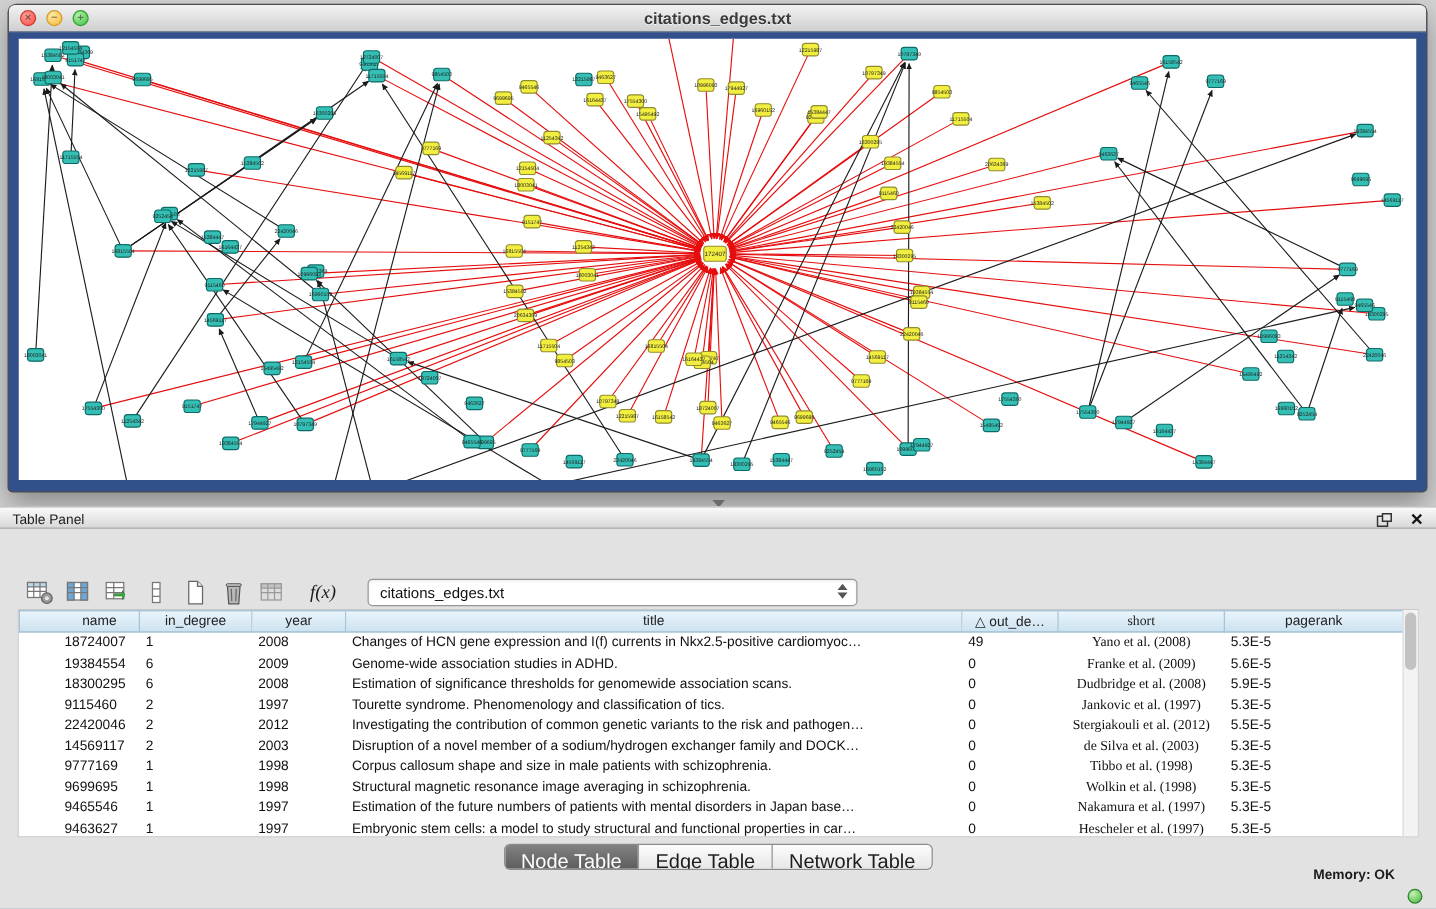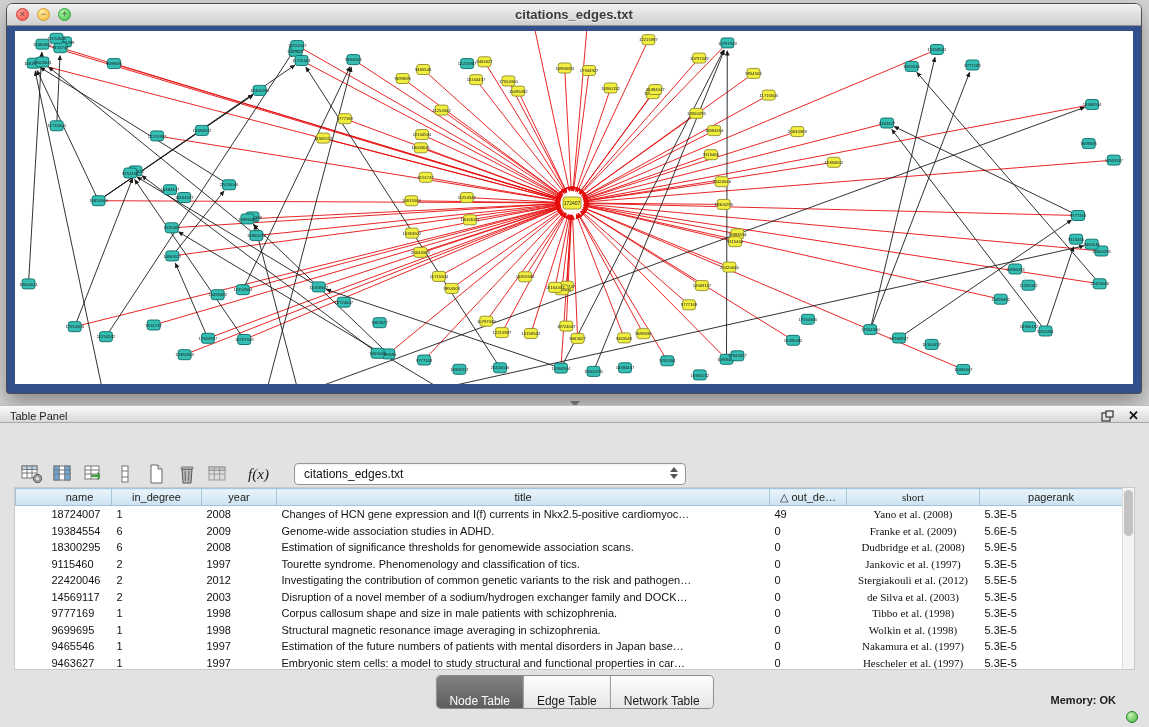--- a/index.html
+++ b/index.html
@@ -103,21 +103,21 @@
     background:#f3f3f3; border-left:1px solid #ddd;
   }
   .vthumb{ position:absolute; left:1px; top:2px; width:9px; height:46px; border-radius:5px; background:#c2c2c2; }
 
   .tabbar{
     position:absolute; top:271px; left:50%; transform:translateX(-50%);
     display:flex; border-radius:4px; overflow:hidden;
     box-shadow:0 0 0 1px #8b8b8b;
   }
   .tab{
-    height:19px; line-height:19px; padding:16px 13px; font-size:12px; color:#1c1c1c;
+    height:19px; line-height:19px; padding:4px 13px; font-size:16px; color:#1c1c1c;
     background:linear-gradient(#fdfdfd,#e6e6e6); border-left:1px solid #9a9a9a;
   }
   .tab:first-child{ border-left:none; }
   .tab.active{ background:linear-gradient(#828282,#5d5d5d); color:#fff; }
 
   .memory-label{ position:absolute; right:33px; bottom:21px; font-size:11px; color:#1c1c1c;font-weight:bold; }
   .mem-dot{
     position:absolute; right:11px; bottom:4px; width:12px; height:12px; border-radius:50%;
     background:radial-gradient(circle at 35% 30%, #c8f2b2, #3db53d);
     border:1px solid #2c7f2c;

